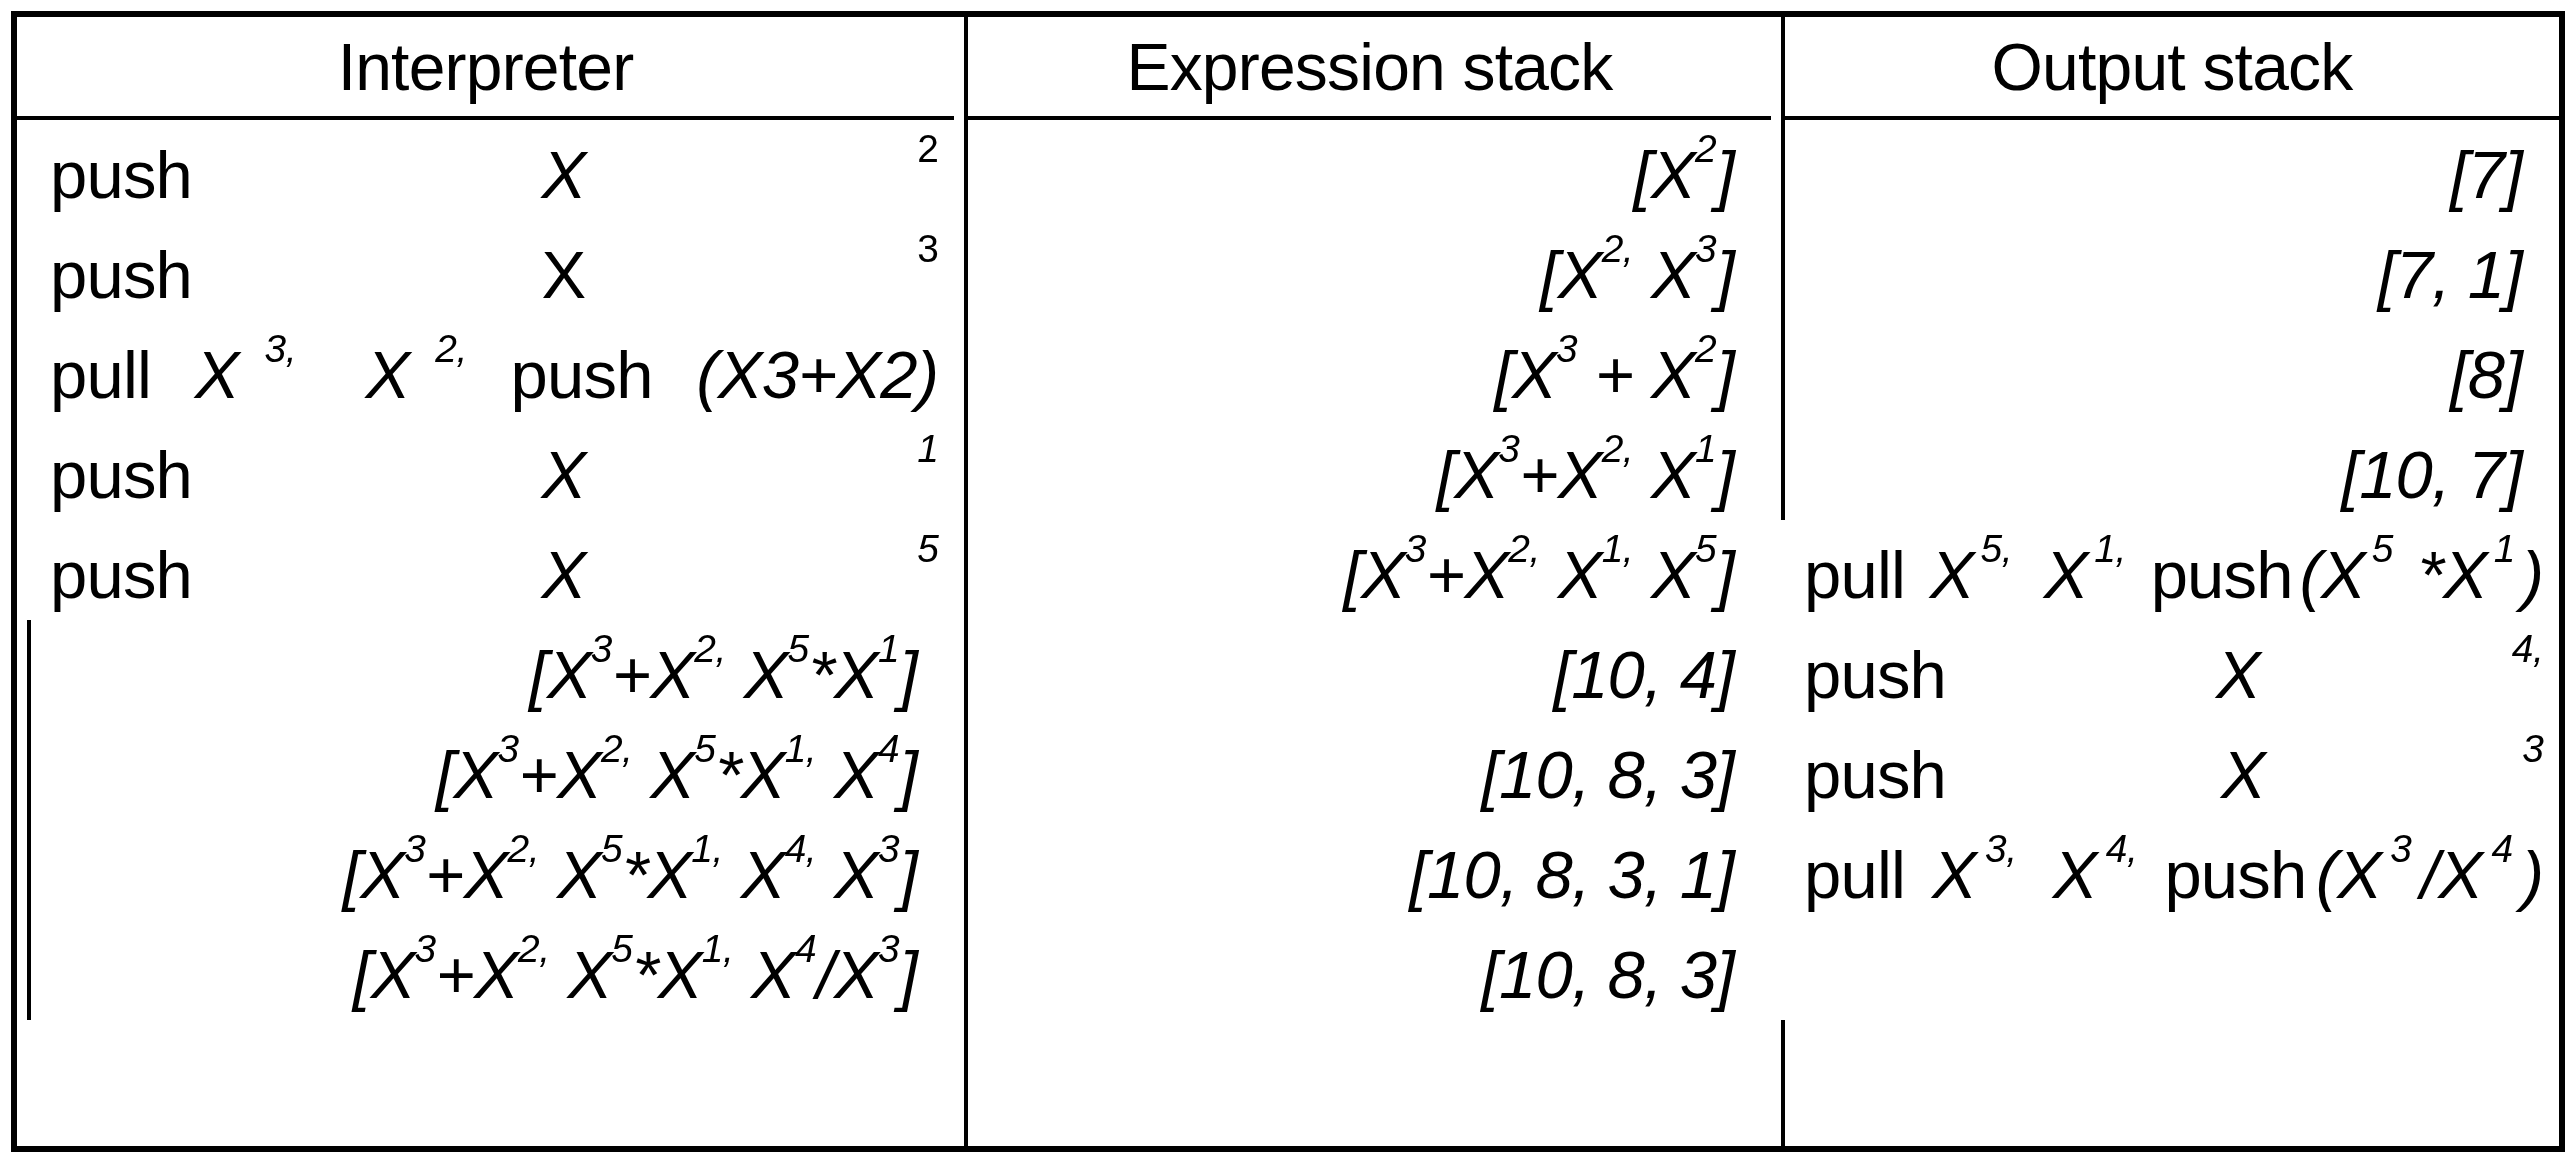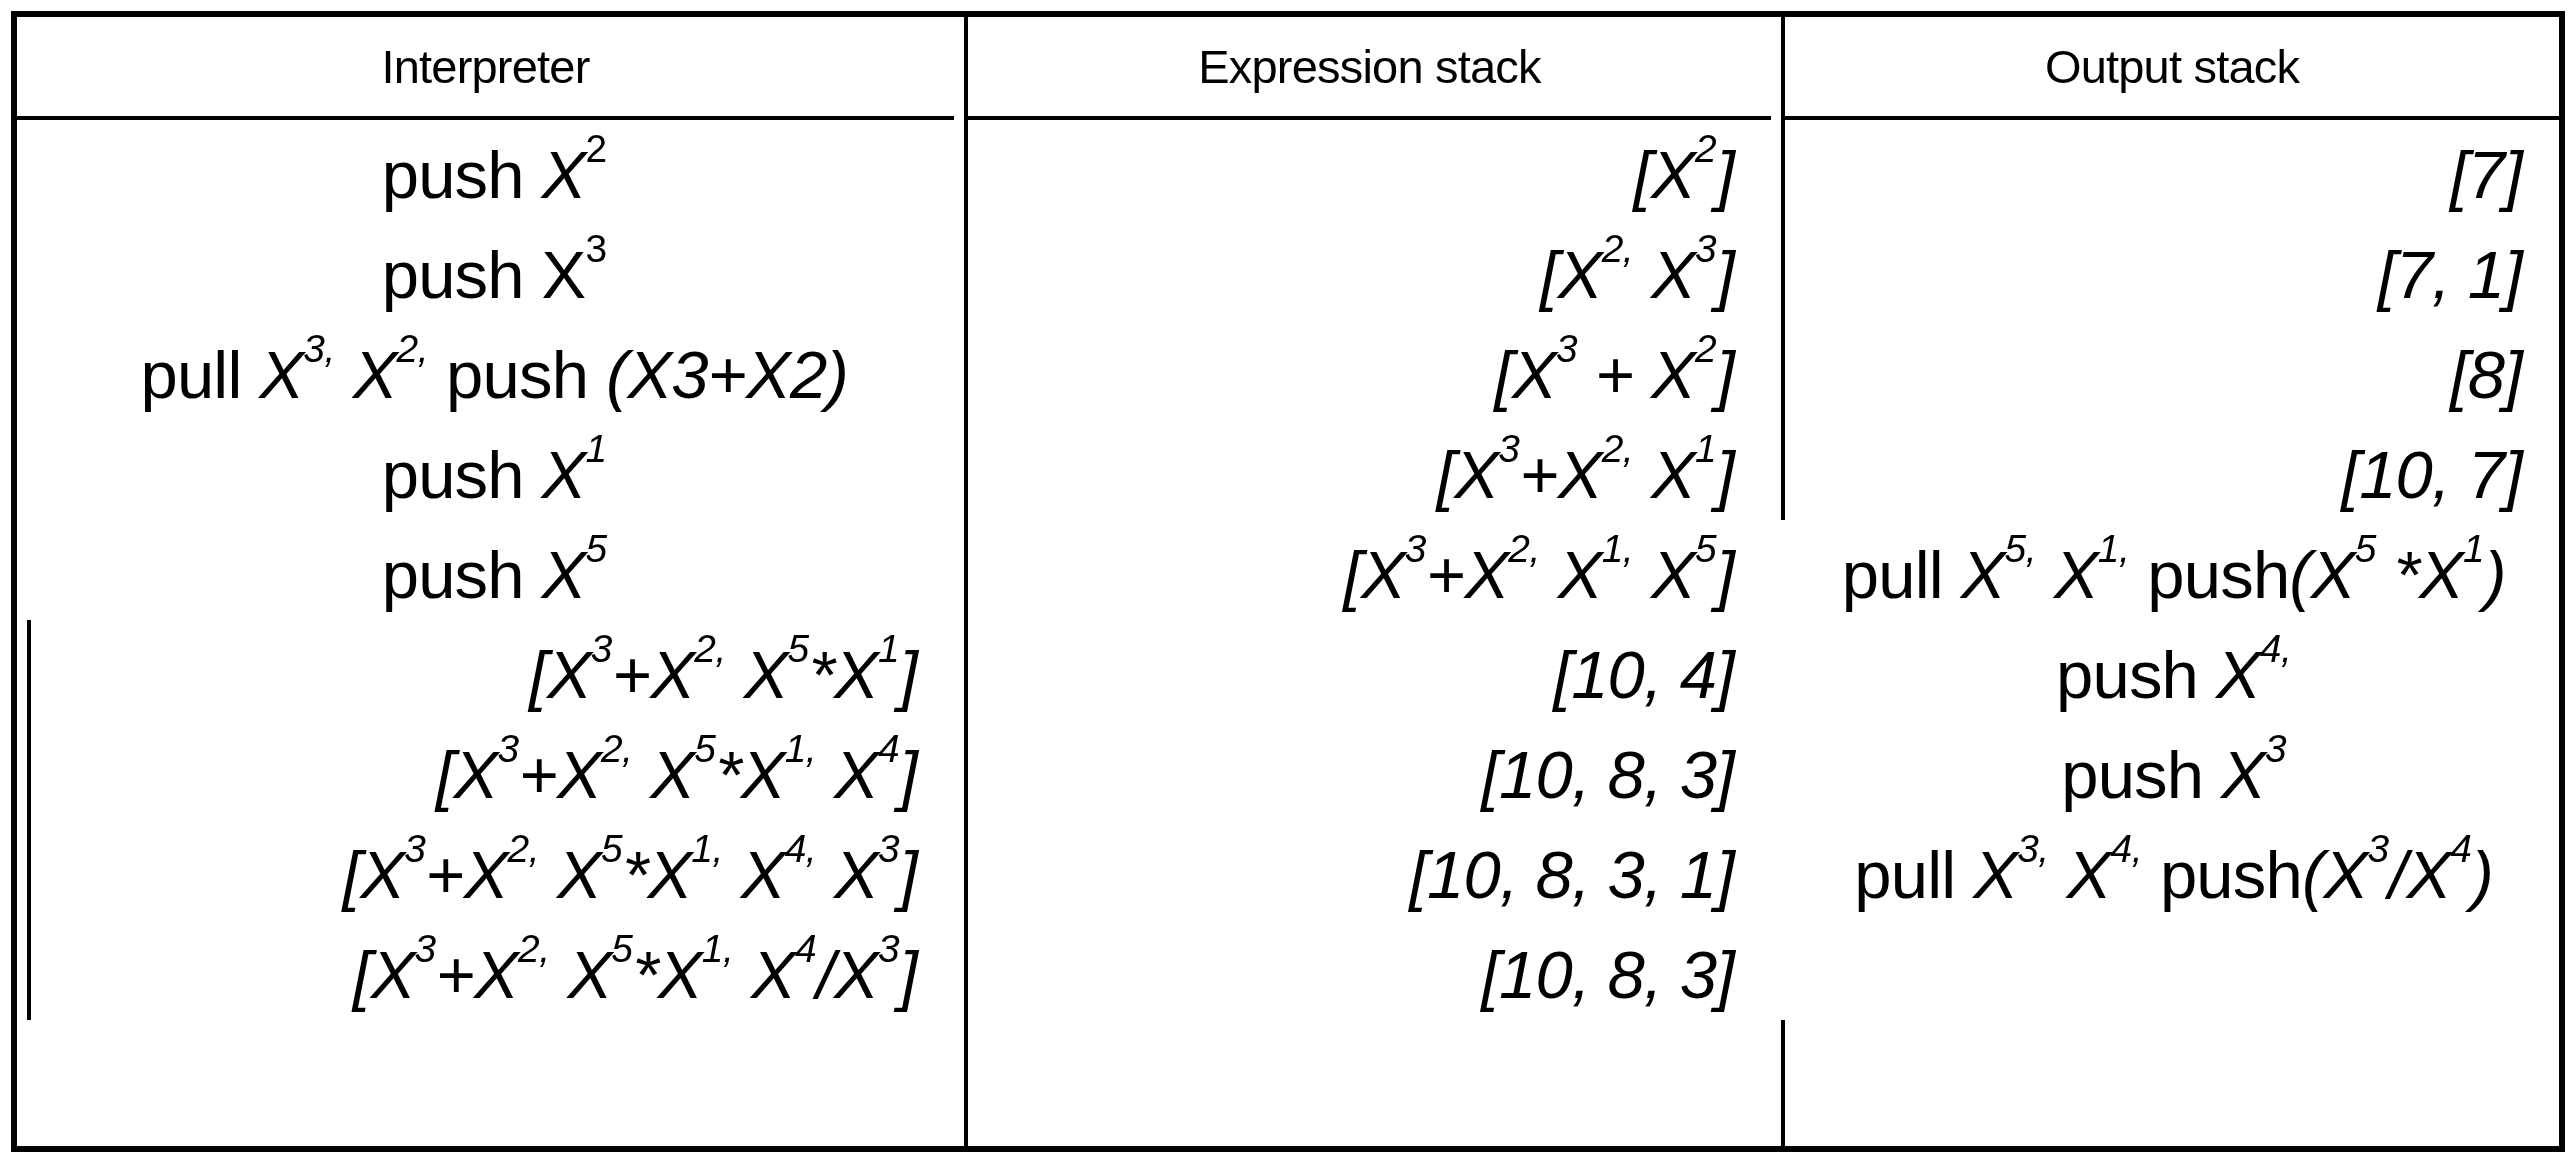--- a/index.html
+++ b/index.html
@@ -16,34 +16,34 @@
     width: 2554px; height: 1141px;
     border: 6.2px solid #000;
     display: grid;
     grid-template-columns: 937px 817px 788px;
     grid-template-rows: 103px repeat(9, 100px) 1fr;
     background: #fff;
   }
   .hcell {
     border-bottom: 4.7px solid #000;
     display: flex; align-items: center; justify-content: center;
-    font-size: 47px;
+    font-size: 66px;
     letter-spacing: -0.8px;
     white-space: pre;
   }
   .c2, .c3 { border-left: 4.7px solid #000; margin-left: 10px; }
   .cell {
     display: flex; align-items: flex-start;
     padding-top: 20px;
     font-size: 67px;
     letter-spacing: -0.8px;
     white-space: pre;
     line-height: 1.05;
   }
-  .cell.c1 { justify-content: center; padding-left: 33px; padding-right: 15.6px; }
+  .cell.c1 { justify-content: space-between; padding-left: 33px; padding-right: 15.6px; }
   .cell.c2, .cell.c3 { justify-content: flex-end; padding-right: 37px; }
   .it { font-style: italic; }
   .em { font-style: italic; }
   sub {
     font-size: 58%;
     line-height: 0;
     position: relative;
     top: 0.22em;
     vertical-align: baseline;
     font-style: inherit;

